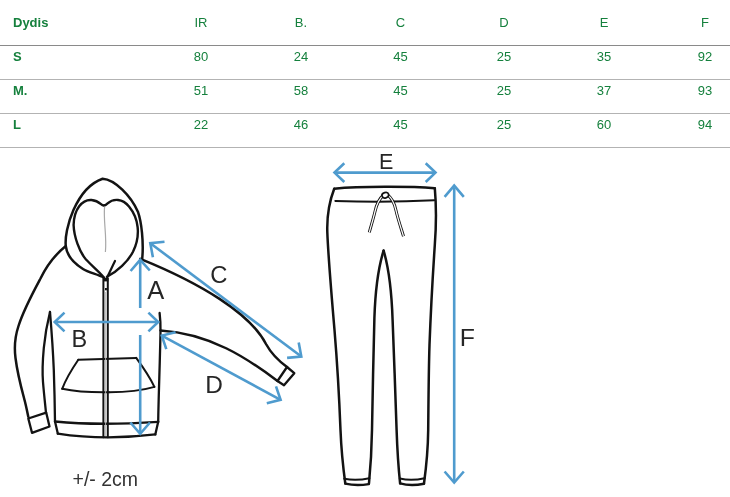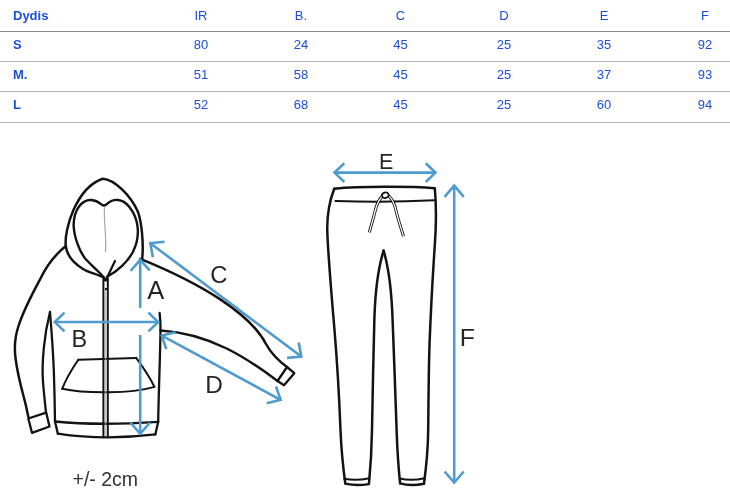--- a/index.html
+++ b/index.html
@@ -1,18 +1,18 @@
 <!DOCTYPE html>
 <html><head>
 <meta charset="utf-8">
 <style>
 html,body{margin:0;padding:0;}
 body{width:730px;height:497px;overflow:hidden;background:#fff;font-family:"Liberation Sans",sans-serif;position:relative;}
 table{border-collapse:collapse;table-layout:fixed;width:759px;position:absolute;top:0;left:0;}
-th,td{font-size:13px;color:#1d4ed8;text-align:center;padding:8px;vertical-align:middle;}
+th,td{font-size:13px;color:#15803d;text-align:center;padding:15px;vertical-align:middle;}
 th{font-weight:normal;}
 td.lbl,th.lbl{text-align:left;padding-left:13px;font-weight:bold;}
 tr.hdr{height:26px;}
 tr.hdr th{border-bottom:1px solid #8a8a8a;}
 tr.r{height:30px;}
 tr.r td{border-bottom:1px solid #b3b3b3;}
 tr.r td{padding-top:3px;}
 svg{position:absolute;top:0;left:0;}
 </style>
 </head>
@@ -50,22 +50,22 @@
         <td class="lbl">M.</td>
         <td>51</td>
         <td>58</td>
         <td>45</td>
         <td>25</td>
         <td>37</td>
         <td>93</td>
       </tr>
 <tr class="r" style="height:31px">
         <td class="lbl">L</td>
-        <td>52</td>
-        <td>68</td>
+        <td>22</td>
+        <td>46</td>
         <td>45</td>
         <td>25</td>
         <td>60</td>
         <td>94</td>
       </tr>
 </tbody>
   </table>
 <svg width="730" height="497" viewBox="0 0 730 497" fill="none">
 <g stroke="#131313" stroke-width="2.5" stroke-linecap="round" stroke-linejoin="round">
 

